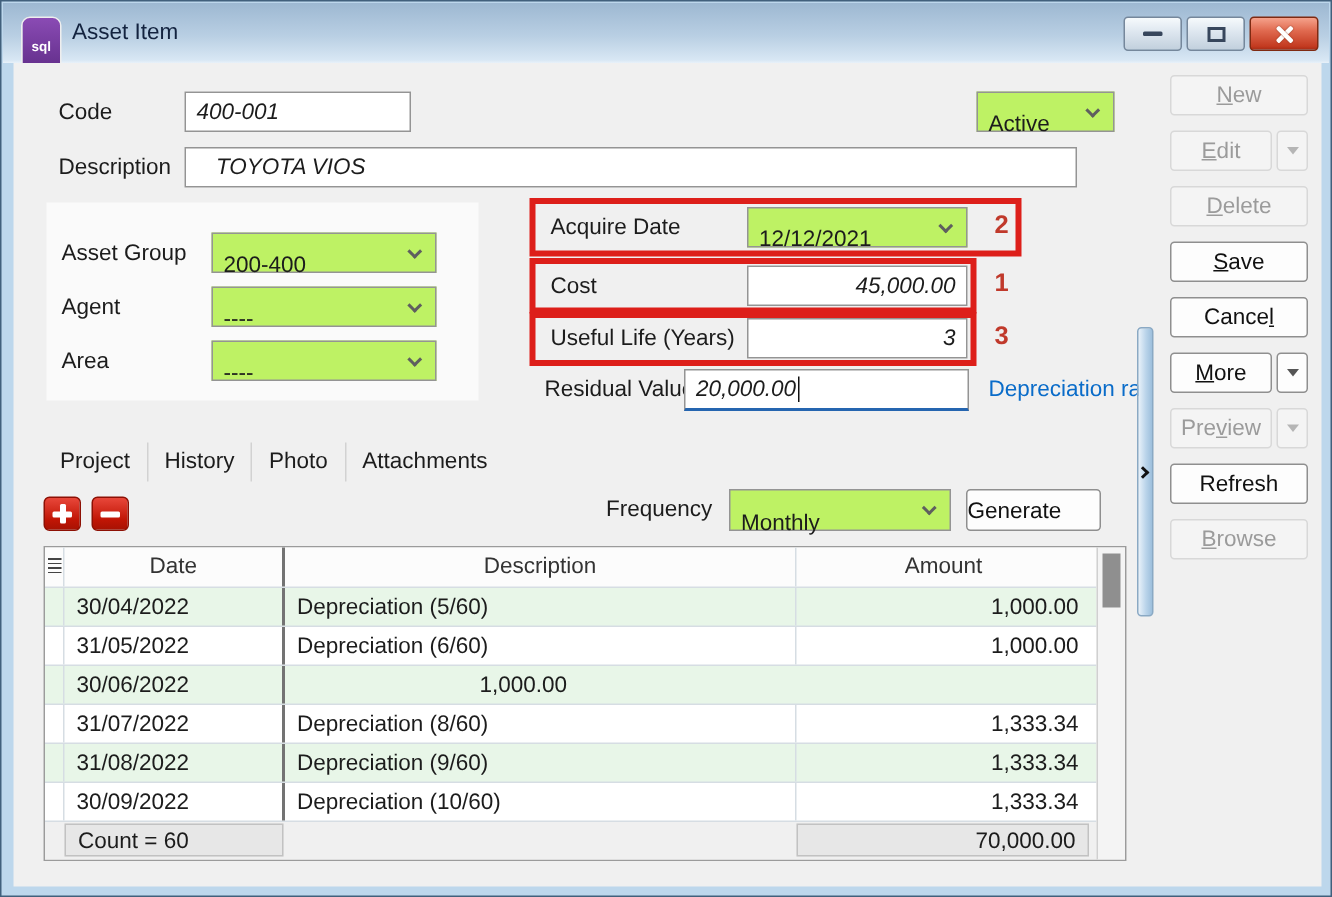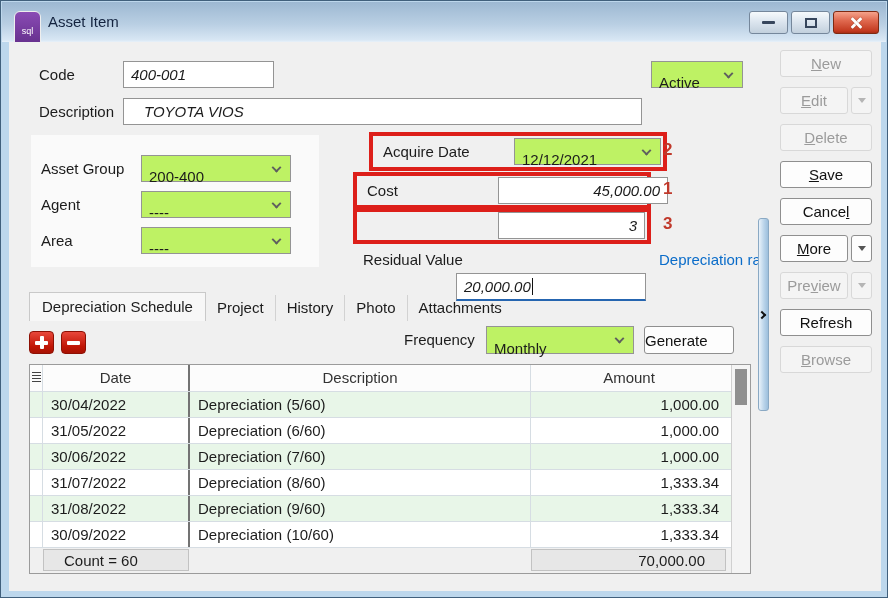--- a/index.html
+++ b/index.html
@@ -10,21 +10,21 @@
     font-size:15px; color:#1c1c1c;
   }
   
   .titlebar {
     position:absolute; left:1px; top:1px; right:1px; height:40px;
     background:linear-gradient(#9db8d2, #b9cfe3 55%, #d8e7f4 95%, #e8f1f9);
   }
   .app-icon {
     position:absolute; left:12px; top:9px; width:27px; height:40px;
     background:linear-gradient(#8a4bb4,#5e2b86); border-radius:6px;
-    border:1px solid #eee; color:#fff; font-weight:normal; font-size:9px;
+    border:1px solid #eee; color:#fff; font-weight:bold; font-size:9px;
     display:flex; align-items:center; justify-content:center; letter-spacing:0;
   }
   .title-text { position:absolute; left:46px; top:11px; font-size:15px; color:#13233f; }
   .winbtn {
     position:absolute; top:9px; height:23px; border:1px solid #75879b; border-radius:3px;
     background:linear-gradient(#f6fafc,#dde6ef 45%,#c2d0dd);
     display:flex; align-items:center; justify-content:center; cursor:default;
   }
   .winbtn.min { left:747px; width:39px; }
   .winbtn.max { left:789px; width:39px; }
@@ -93,21 +93,21 @@
   .c-gutter { width:13px; border-right:1px solid #d6dde3; }
   .c-date   { width:147px; border-right:2px solid #737373; padding:0 8px; }
   .c-desc   { width:341px; border-right:1px solid #d6dde3; padding:0 8px; }
   .c-amount { width:196px; padding:0 8px; justify-content:flex-end; }
   .thead .cell { justify-content:center; color:#333; padding:0; }
   .c-scroll { width:19px; background:#f4f4f4; border-left:1px solid #d0d0d0; position:relative; }
   .scroll-thumb { position:absolute; left:3px; top:4px; width:12px; height:36px; background:#8f8f8f; }
   .gutter-icon { width:9px; height:11px; margin:auto;
     background:repeating-linear-gradient(#444 0 1px, transparent 1px 3px); }
   .foot-cell { height:22px; background:#e7e7e7; border:1px solid #c2c2c2;
-    display:flex; align-items:center; padding:0 20px; }
+    display:flex; align-items:center; padding:0 8px; }
 
   
   .splitter { position:absolute; left:749px; top:176px; width:11px; height:193px;
     background:linear-gradient(90deg,#e9f2fa,#bad4ea 55%,#9dbfdc); border:1px solid #8aa9c4;
     border-radius:3px; display:flex; align-items:center; justify-content:center; cursor:col-resize; }
   .splitter .chev-r { width:6px; height:6px; border-right:2px solid #111; border-top:2px solid #111;
     transform:rotate(45deg); margin-left:-3px; }
   .sidebtns { position:absolute; left:771px; top:8px; width:92px; }
   .btn-row { position:relative; height:27px; margin-bottom:10px; display:flex; }
   .sbtn { flex:1; border:1px solid #8f8f8f; border-radius:3px; background:#fdfdfd;
@@ -144,74 +144,74 @@
 
     <div class="lbl" style="left:30px; top:19px; line-height:27px;">Code</div>
     <div class="textbox" style="left:114px; top:19px; width:151px; height:27px;">
         <span>400-001</span>
       </div>
     <div class="combo" style="left:642px; top:19px; width:92px; height:27px;">
       <span>Active</span>
       <span class="chev"></span>
     </div>
     <div class="lbl" style="left:30px; top:56px; line-height:27px;">Description</div>
-    <div class="textbox" style="left:114px; top:56px; width:519px; height:27px;padding-left:20px;">
+    <div class="textbox" style="left:114px; top:56px; width:595px; height:27px;padding-left:20px;">
         <span>TOYOTA VIOS</span>
       </div>
 
     <div class="panel" style="left:22px; top:93px; width:288px; height:132px;"></div>
     <div class="lbl" style="left:32px; top:113px; line-height:27px;">Asset Group</div>
     <div class="combo" style="left:132px; top:113px; width:150px; height:27px;">
       <span>200-400</span>
       <span class="chev"></span>
     </div>
     <div class="lbl" style="left:32px; top:149px; line-height:27px;">Agent</div>
     <div class="combo" style="left:132px; top:149px; width:150px; height:27px;">
       <span>----</span>
       <span class="chev"></span>
     </div>
     <div class="lbl" style="left:32px; top:185px; line-height:27px;">Area</div>
     <div class="combo" style="left:132px; top:185px; width:150px; height:27px;">
       <span>----</span>
       <span class="chev"></span>
     </div>
 
-    <div class="redbox" style="left:360px; top:90px; width:298px; height:39px;">
+    <div class="redbox" style="left:344px; top:90px; width:328px; height:39px;">
       <div class="lbl" style="left:10px; top:2px; line-height:27px;">Acquire Date</div>
       <div class="combo" style="left:141px; top:2px; width:147px; height:27px;">
         <span>12/12/2021</span>
         <span class="chev"></span>
       </div>
     </div>
     <div class="marker" style="left:654px; top:98px;">2</div>
 
     <div class="redbox" style="left:344px; top:130px; width:298px; height:37px;">
       <div class="lbl" style="left:10px; top:1px; line-height:27px;">Cost</div>
-      <div class="textbox right" style="left:141px; top:1px; width:170px; height:27px;">
+      <div class="textbox right" style="left:141px; top:1px; width:147px; height:27px;">
           <span>45,000.00</span>
         </div>
     </div>
     <div class="marker" style="left:654px; top:137px;">1</div>
 
     <div class="redbox" style="left:344px; top:166px; width:298px; height:36px;">
+      <div class="lbl" style="left:10px; top:0px; line-height:27px;">Useful Life (Years)</div>
       <div class="textbox right" style="left:141px; top:0px; width:147px; height:27px;">
           <span>3</span>
         </div>
     </div>
     <div class="marker" style="left:654px; top:172px;">3</div>
 
     <div class="lbl" style="left:354px; top:204px; line-height:27px;">Residual Value</div>
-    <div class="textbox focus-box" style="left:447px; top:204px; width:190px; height:28px;margin-top:27px;">
+    <div class="textbox focus-box" style="left:447px; top:204px; width:190px; height:28px;">
       <span>20,000.00</span>
         <span class="caret"></span>
     </div>
     <div class="link" style="left:650px; top:204px; width:100px; line-height:28px;">Depreciation ra</div>
 
     <div class="tabs" id="tabs">
-        <div class="tab active">Depreciation Schedule</div>
         <div class="tab">Project</div>
         <div class="tab">History</div>
         <div class="tab">Photo</div>
         <div class="tab">Attachments</div>
       </div>
 
     <div class="iconbtn" style="left:20px; top:289px;">
       <span class="plus-bar-v"></span>
       <span class="plus-bar-h"></span>
     </div>
@@ -247,21 +247,20 @@
   </div>
               <div class="trow">
     <div class="cell c-gutter"></div>
     <div class="cell c-date">31/05/2022</div>
     <div class="cell c-desc">Depreciation (6/60)</div>
     <div class="cell c-amount">1,000.00</div>
   </div>
               <div class="trow green">
     <div class="cell c-gutter"></div>
     <div class="cell c-date">30/06/2022</div>
-    <div class="cell c-desc">Depreciation (7/60)</div>
     <div class="cell c-amount">1,000.00</div>
   </div>
               <div class="trow">
     <div class="cell c-gutter"></div>
     <div class="cell c-date">31/07/2022</div>
     <div class="cell c-desc">Depreciation (8/60)</div>
     <div class="cell c-amount">1,333.34</div>
   </div>
               <div class="trow green">
     <div class="cell c-gutter"></div>

